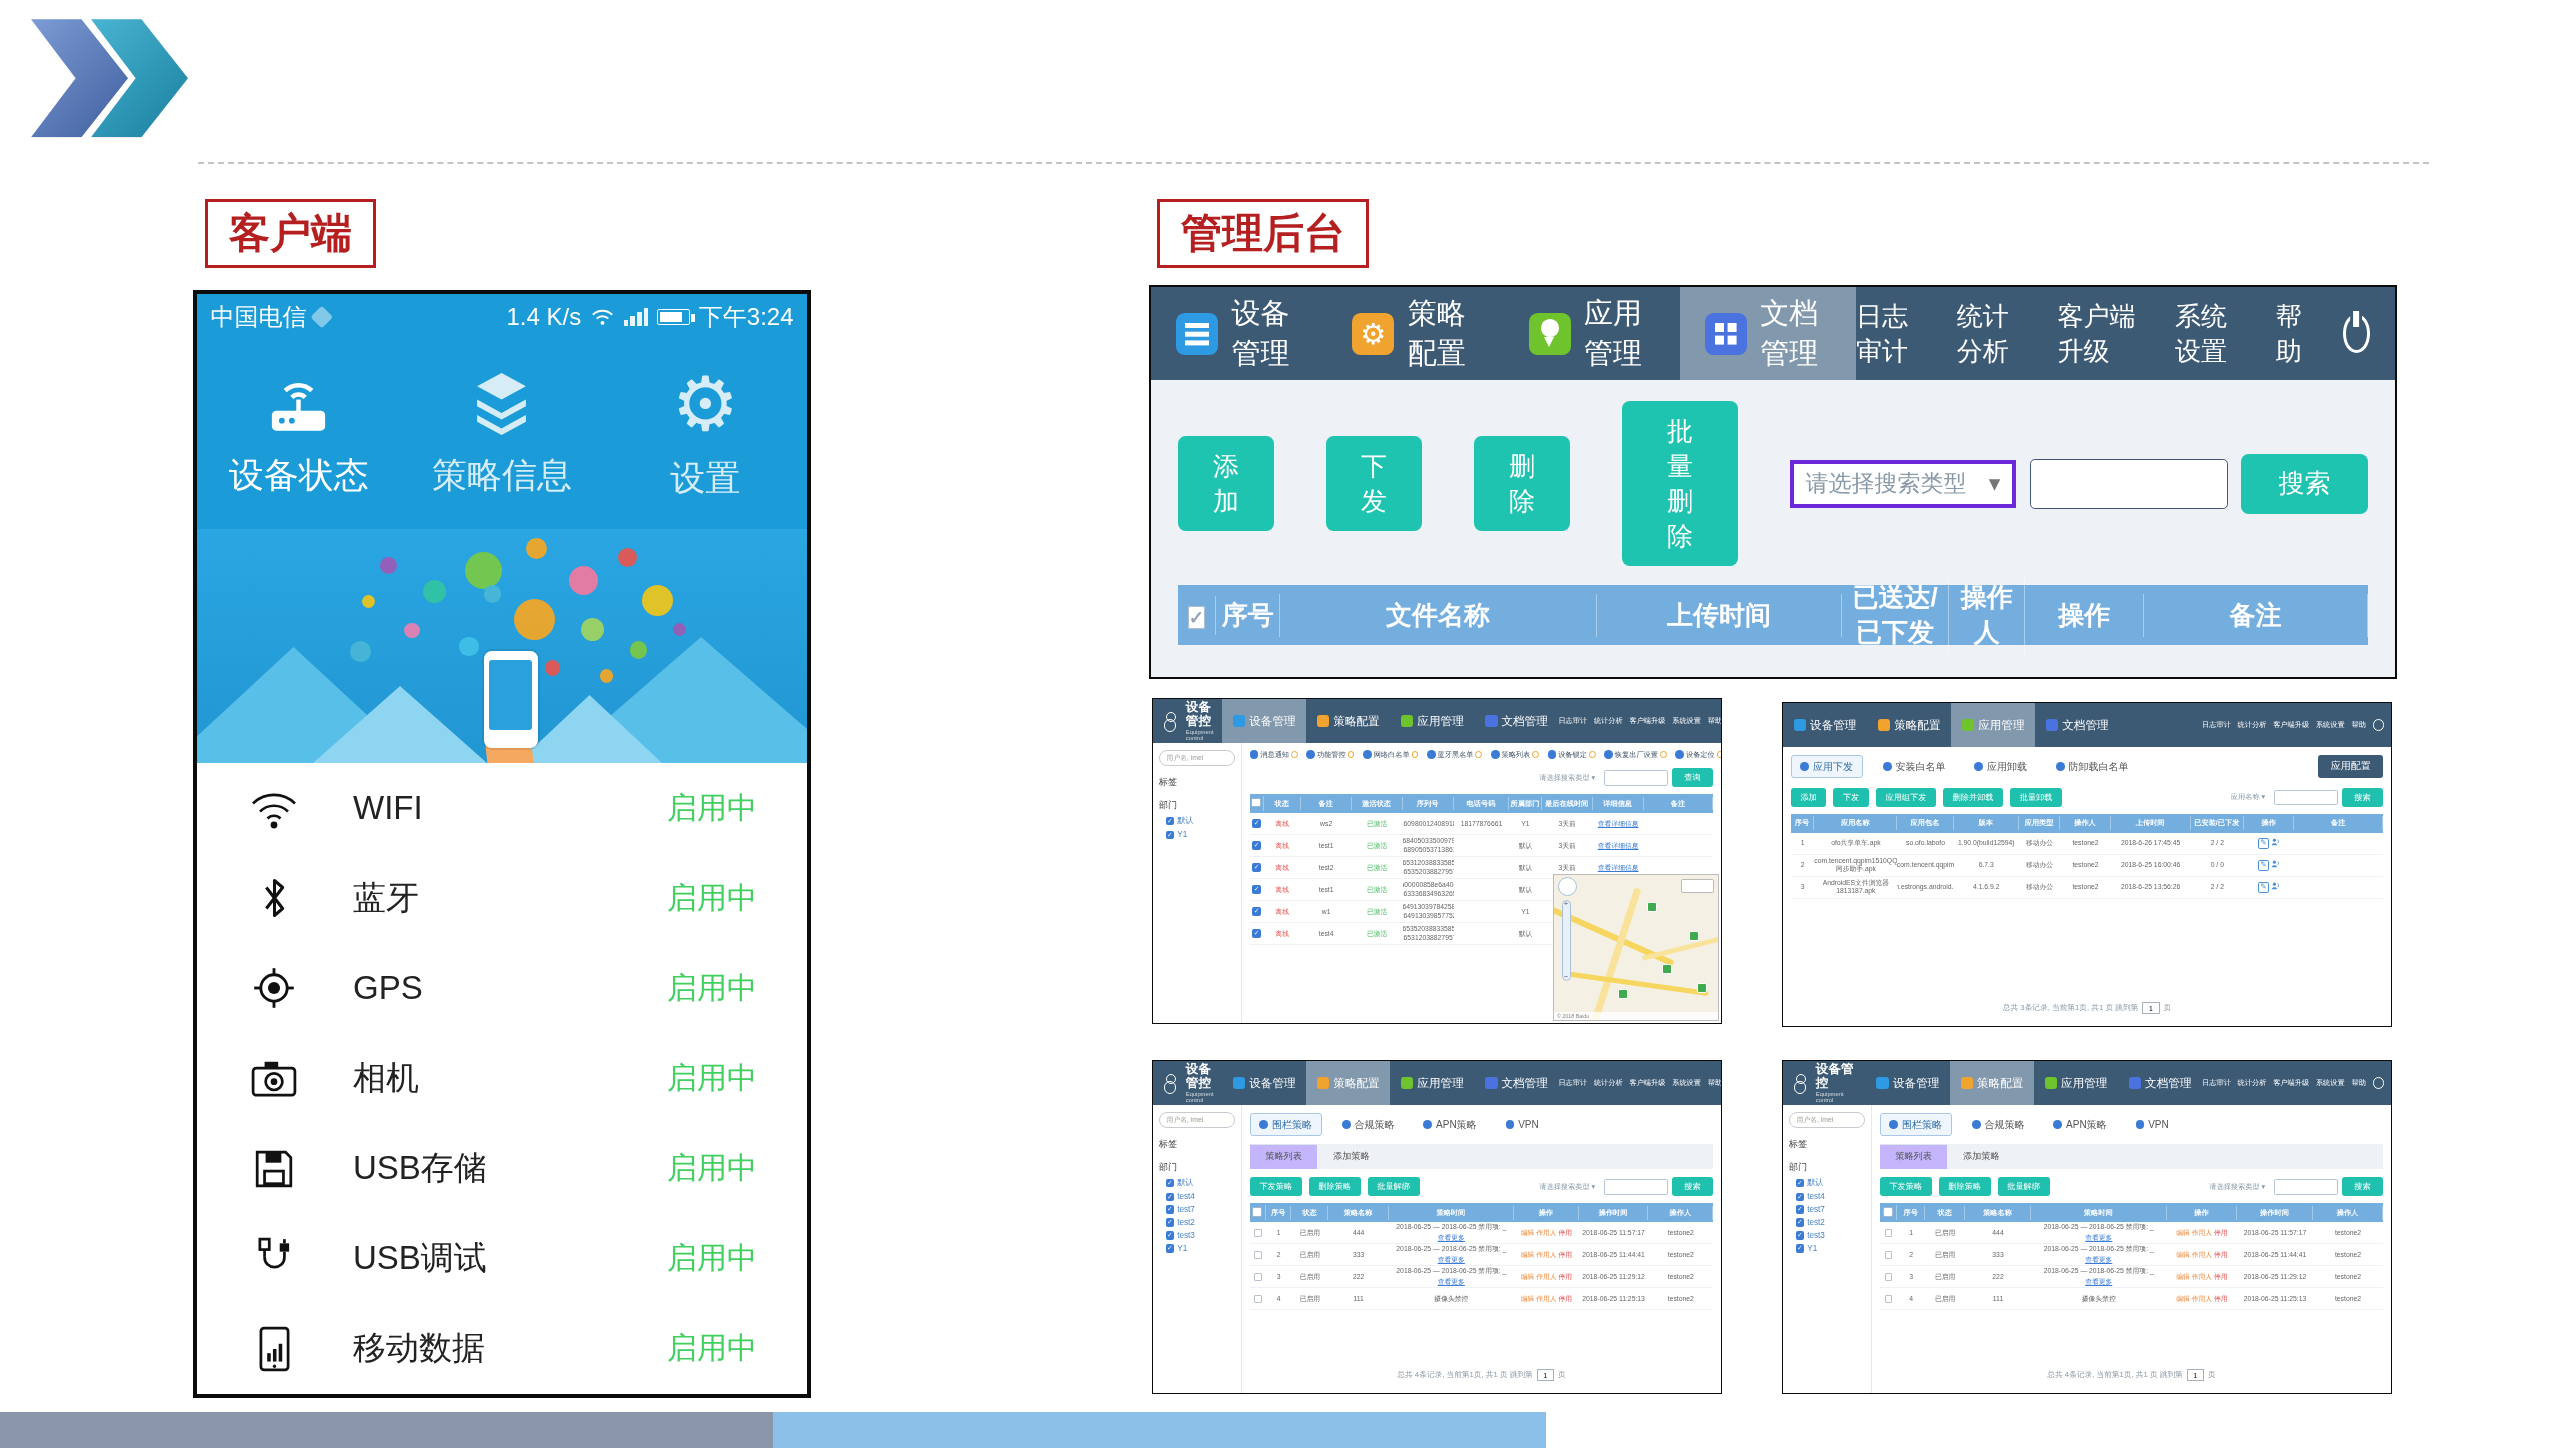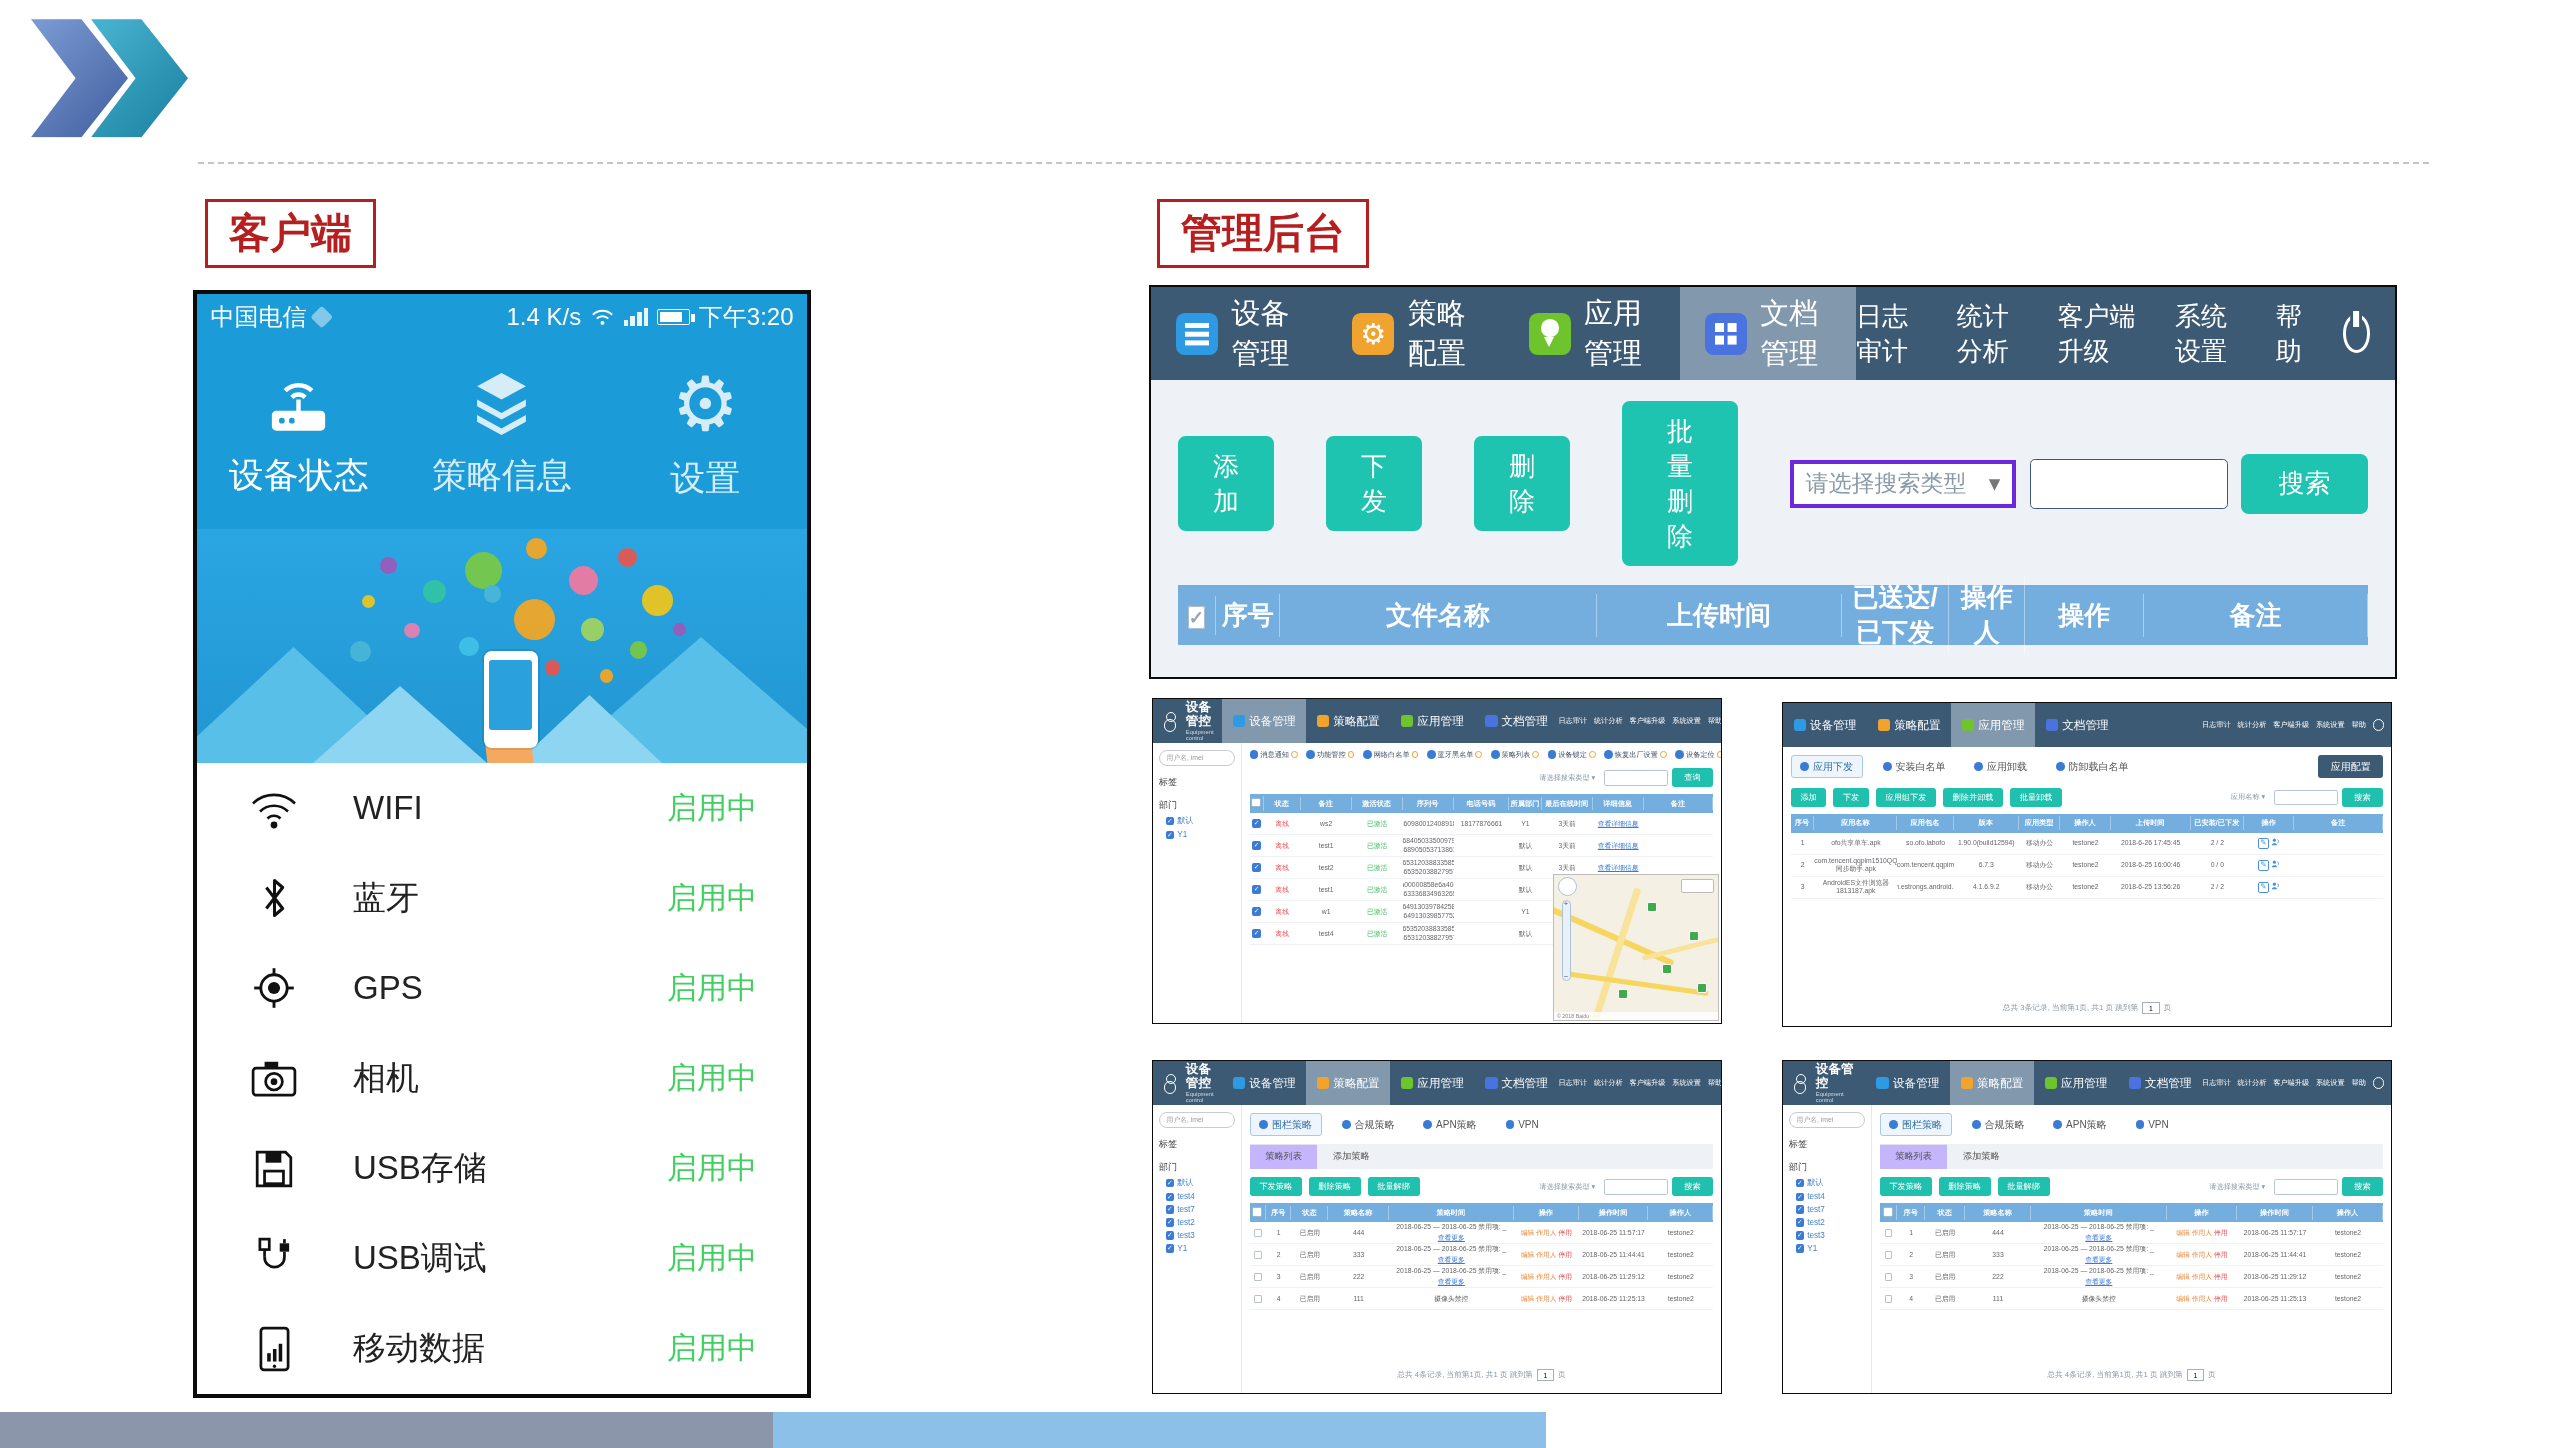--- a/index.html
+++ b/index.html
@@ -126,21 +126,21 @@
   .mcb{width:8.7px;height:8.7px;background:#3a7bd5;border-radius:1.9px;color:#fff;font-size:6.8px;line-height:8.7px;
        text-align:center;flex:none}
   .mcb::before{content:"✓"}
   .mcbo{width:7.7px;height:7.7px;border:1px solid #b9c2cc;background:#fff;border-radius:1px;display:inline-block}
   .mcbw{width:9.7px;height:9.7px;background:#fff;border:1px solid #9fb6cc;border-radius:1.9px;display:inline-block}
   .mmain{flex:1;padding:4.8px 7.7px;display:flex;flex-direction:column;position:relative;min-width:0}
   .milinks{display:flex;gap:8.7px;font-size:7.2px;color:#3f5266;align-items:center;margin:1.9px 0 6.8px;white-space:nowrap}
   .mil{display:flex;align-items:center;gap:1.9px}
   .mil::before{content:"";width:8.7px;height:8.7px;border-radius:50%;background:#3a7bd5;flex:none}
   .mil::after{content:"";width:4.8px;height:4.8px;border-radius:50%;border:1px solid #f0a32f;flex:none}
-  .mtabs{display:flex;align-items:center;gap:11.6px;font-size:10px;color:#555;margin:2.9px 0 7.7px}
+  .mtabs{display:flex;gap:11.6px;font-size:10px;color:#555;margin:2.9px 0 7.7px}
   .mtab{display:flex;align-items:center;gap:3.9px;padding:3.9px 8.7px}
   .mtab::before{content:"";width:8.7px;height:8.7px;border-radius:50%;background:#3a7bd5;flex:none}
   .mtab.sel{border:1px solid #a9c7e8;background:#eef5fc;color:#2e6da4;border-radius:2.9px}
   .mtabbtn{margin-left:auto;background:#3d5a75;color:#fff;padding:4.8px 12.6px;border-radius:2.9px;font-size:10px}
   .msubtabs{display:flex;background:#eef1f5;font-size:9.2px;color:#555;margin:0 0 6.8px}
   .msubtab{padding:5.8px 15.5px}
   .msubtab.sel{background:#c4b5fd;box-shadow:inset 0 1px 0 #dfe5ea}
   .mbtnrow{display:flex;align-items:center;gap:6.8px;margin:1.9px 0 6.8px}
   .mbtn{background:#1fc0ae;color:#fff;border-radius:2.9px;padding:3.9px 9.7px;font-size:8.2px;white-space:nowrap}
   .msearch{margin-left:auto;display:flex;align-items:center;gap:3.9px}
@@ -223,21 +223,21 @@
           <path d="M12 24 A17 17 0 0 1 36 24" stroke="#fff" stroke-width="4" fill="none"></path>
           <circle cx="24" cy="33" r="4" fill="#fff"></circle>
         </svg>
         <span class="sig">
           <i style="height:5.8px"></i>
             <i style="height:9.7px"></i>
             <i style="height:13.5px"></i>
             <i style="height:17.4px"></i>
         </span>
         <span class="batt"></span>
-        <span>下午3:20</span>
+        <span>下午3:24</span>
       </span>
     </div>
 
     <div class="p-tabs">
       <div class="p-tab">
         <svg width="71" height="68" viewBox="0 0 64 60">
           <path d="M20 18 A17 17 0 0 1 44 18" stroke="#fff" stroke-width="4" fill="none"></path>
           <path d="M26 24 A8.5 8.5 0 0 1 38 24" stroke="#fff" stroke-width="4" fill="none"></path>
           <line x1="32" y1="26" x2="32" y2="38" stroke="#fff" stroke-width="4"></line>
           <rect x="8" y="36" width="48" height="18" rx="4" fill="#fff"></rect>

